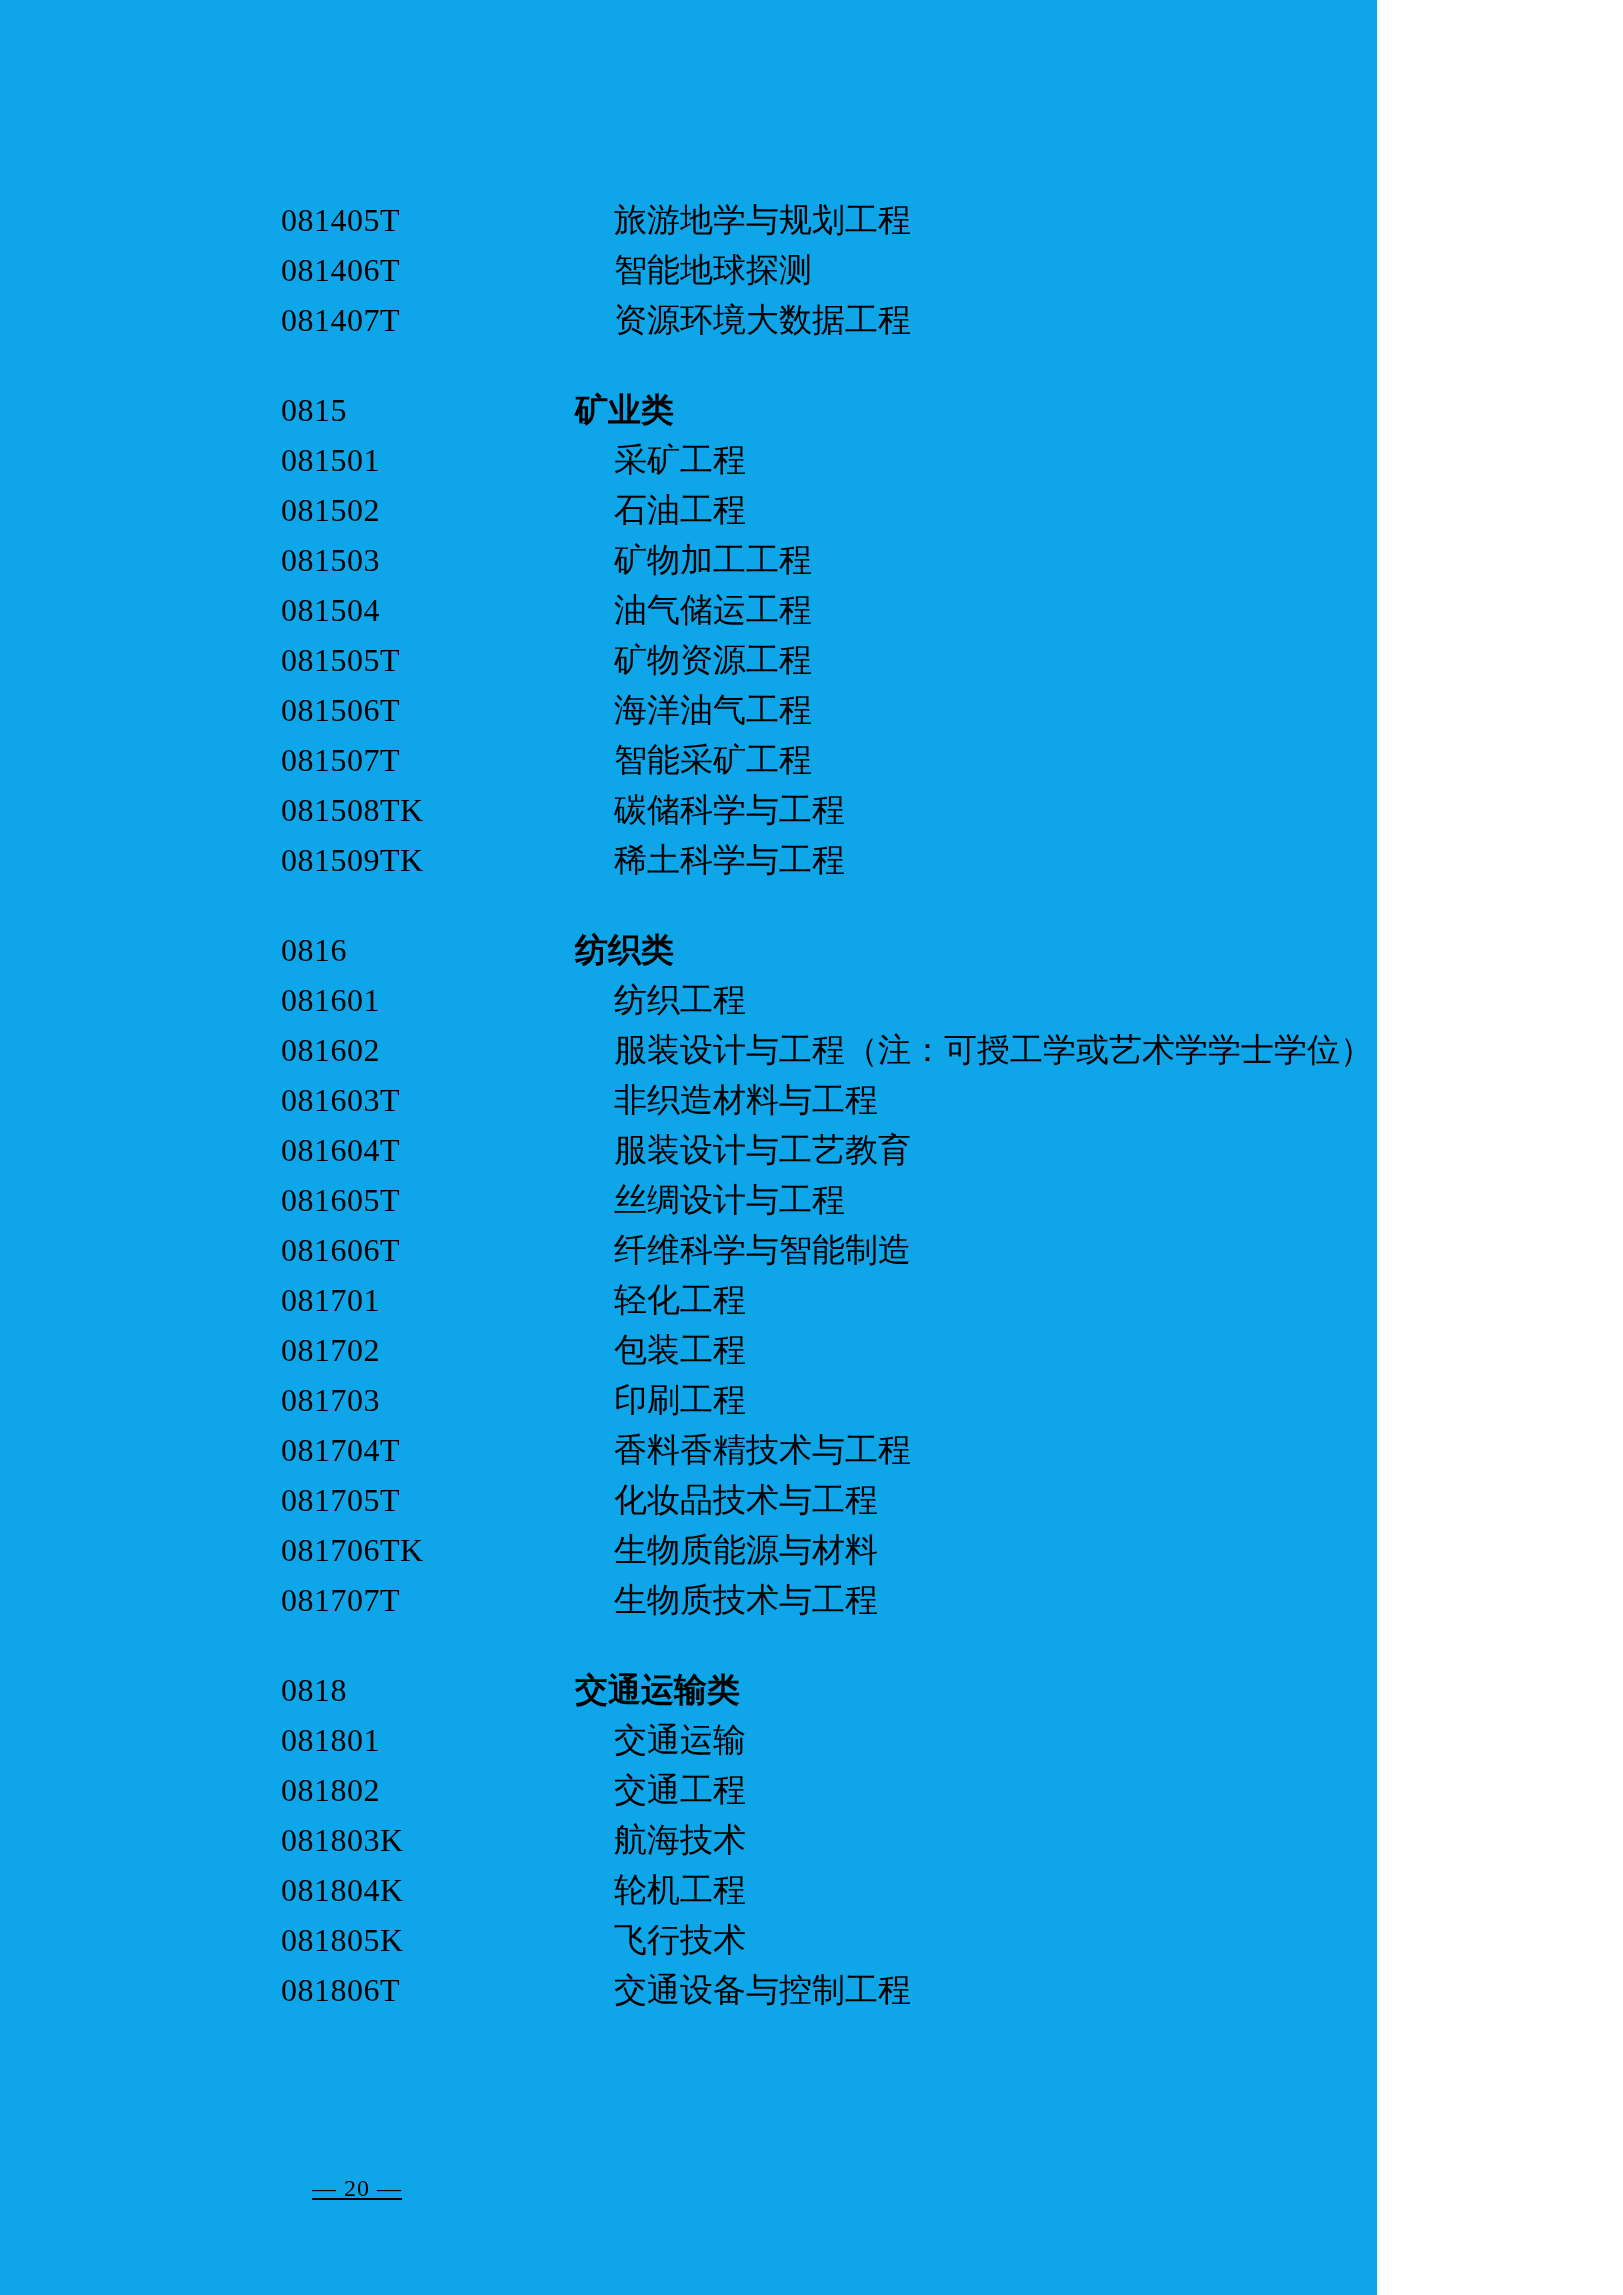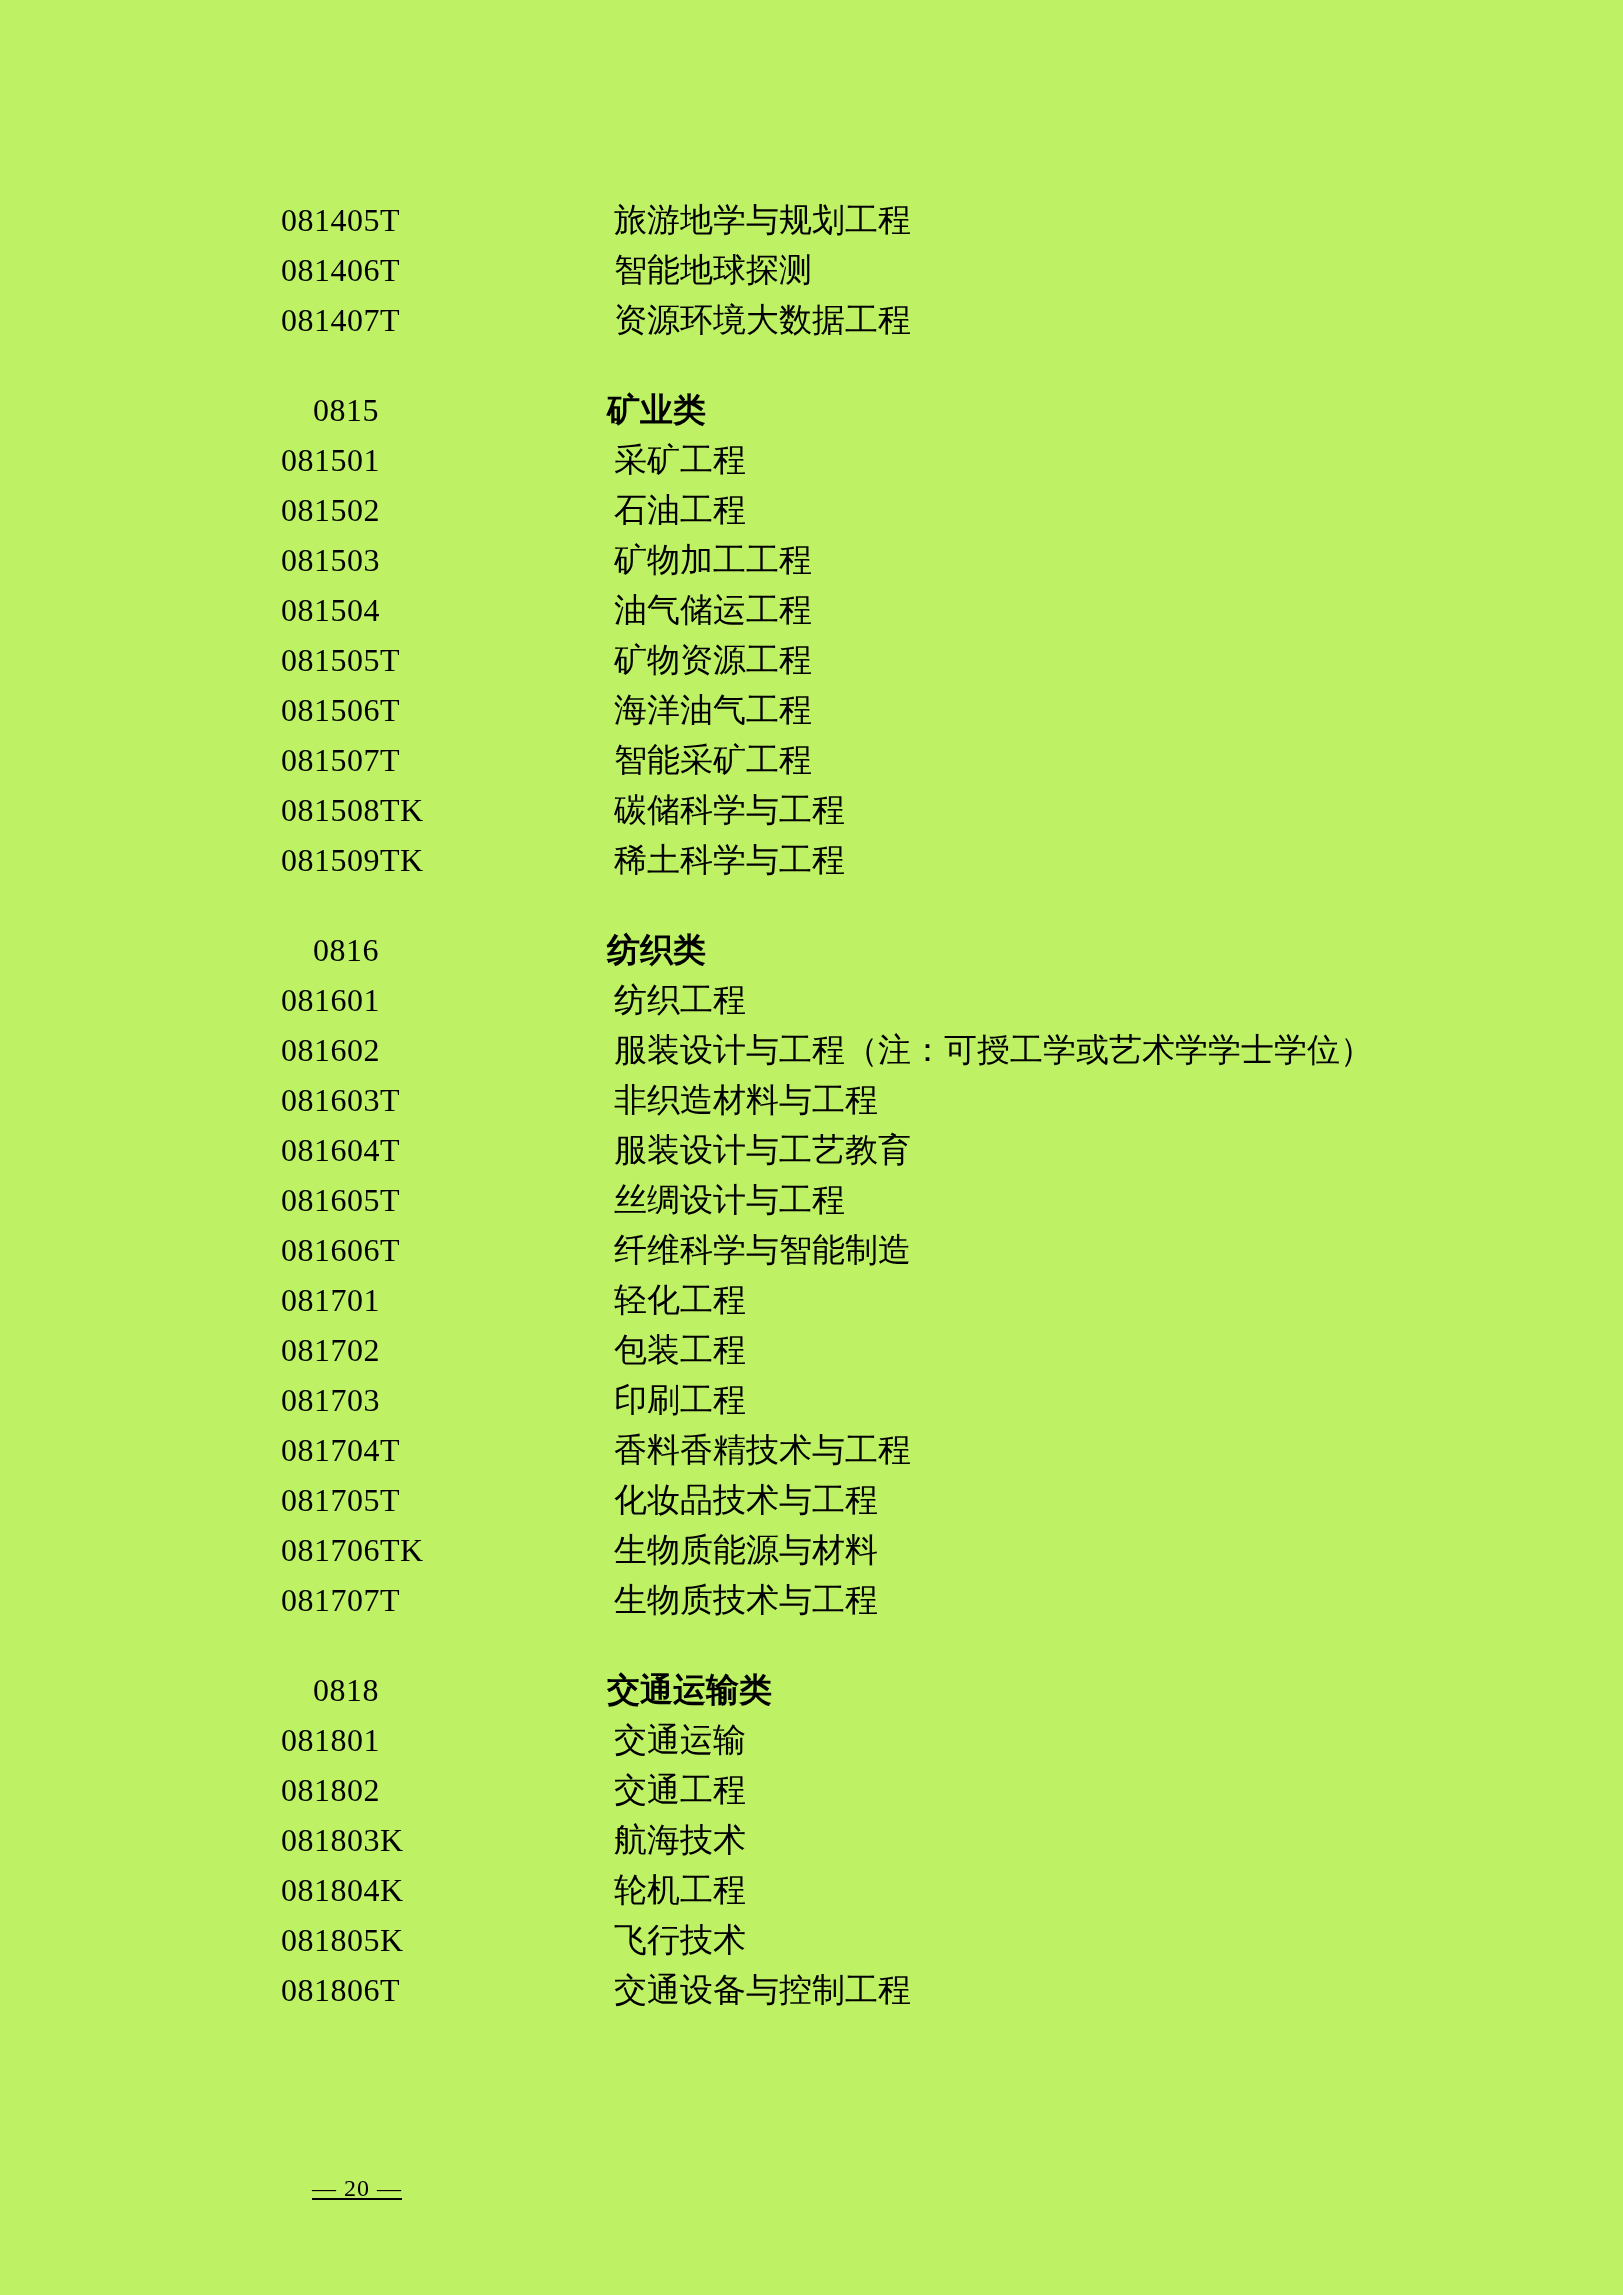--- a/index.html
+++ b/index.html
@@ -3,23 +3,23 @@
 <meta charset="utf-8">
 <title>专业目录 — 第20页</title>
 <style>
   html, body {
     margin: 0;
     padding: 0;
     background: #ffffff;
   }
   .page {
     position: relative;
-    width: 1623px;
+    width: 1377px;
     height: 2295px;
-    background: #bef264;
+    background: #0ea5e9;
     color: #000000;
     font-family: "Liberation Serif", "DejaVu Serif", serif;
     overflow: hidden;
   }
   .content {
     position: absolute;
     top: 195px;
     left: 0;
     right: 0;
   }
@@ -39,21 +39,20 @@
   }
   .row .name {
     font-size: 33px;
   }
   .row.entry .name {
     padding-left: 39px;
     text-align: right;
   }
   .row.header {
     margin-top: 40px;
-    padding-left: 32px;
   }
   .row.header .name {
     font-family: "Liberation Sans", "DejaVu Sans", sans-serif;
     font-weight: 700;
     padding-left: 0;
   }
   .footer {
     position: absolute;
     left: 312px;
     top: 2175px;

